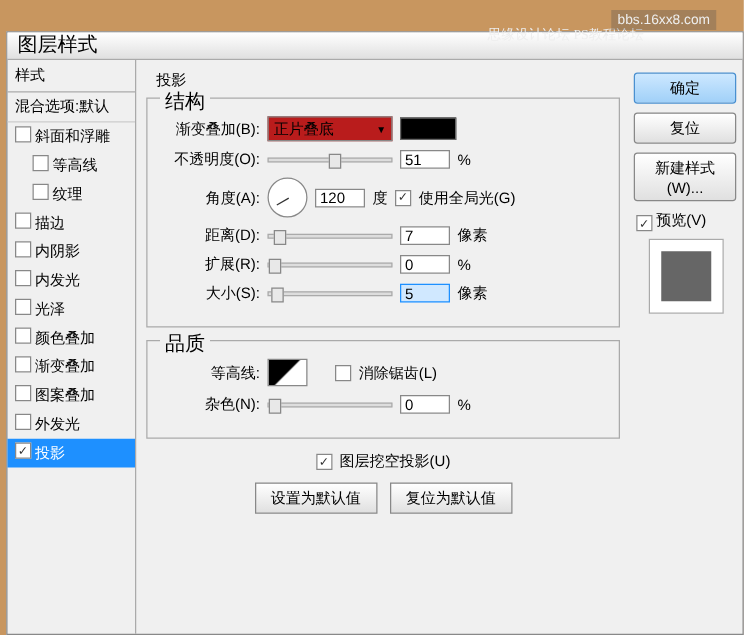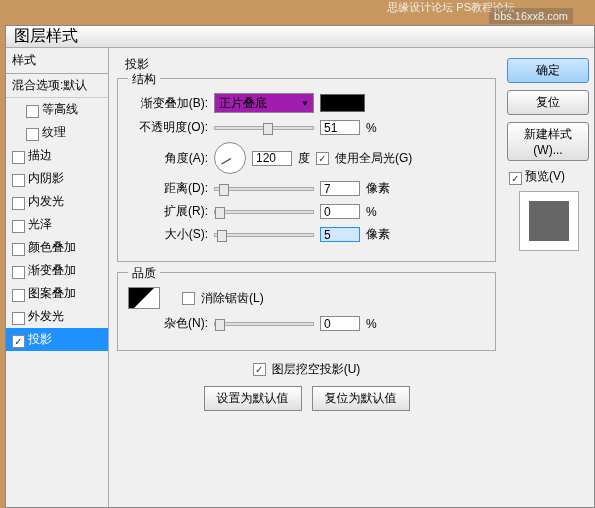--- a/index.html
+++ b/index.html
@@ -1,39 +1,39 @@
 <!DOCTYPE html>
 <html><head>
   <meta charset="utf-8">
   <style>
     * { box-sizing: border-box; margin: 0; padding: 0; }
     body { font-family: "Microsoft YaHei", SimSun, sans-serif; font-size: 12px; background: #c8965f; width: 595px; height: 508px; overflow: hidden; }
     .watermark { position: absolute; top: 8px; right: 22px; color: #eee; font-size: 11px; z-index: 100; background: rgba(80,80,80,0.3); padding: 2px 5px; }
-    .watermark2 { position: absolute; top: 0; right: 80px; color: #eee; font-size: 11px; z-index: 100; }
+    .watermark2 { position: absolute; top: 20px; right: 80px; color: #eee; font-size: 11px; z-index: 100; font-family: Liberation Serif, serif; }
     .dialog { position: absolute; top: 25px; left: 5px; right: 0; bottom: 0; background: #f0f0f0; border: 1px solid #888; }
     .titlebar { height: 22px; background: linear-gradient(#fff, #e0e0e0); border-bottom: 1px solid #aaa; display: flex; align-items: center; padding: 0 8px; }
     .titlebar-text { font-size: 16px; }
     .content { display: flex; height: calc(100% - 22px); }
     .left-panel { width: 103px; border-right: 1px solid #aaa; padding: 0; }
     .left-header { border-bottom: 1px solid #aaa; padding: 4px 6px; font-size: 12px; }
     .style-list { }
-    .style-item { display: flex; align-items: flex-end; padding: 3px 6px; gap: 3px; cursor: default; }
+    .style-item { display: flex; align-items: flex-start; padding: 3px 6px; gap: 3px; cursor: default; }
     .style-item.header-row { border-bottom: 1px solid #ccc; padding: 3px 6px; }
     .style-item.selected { background: #1e90ff; color: #fff; }
     .style-item.indent { padding-left: 20px; }
     .chk { width: 13px; height: 13px; border: 1px solid #888; background: #fff; display: inline-flex; align-items: center; justify-content: center; font-size: 10px; }
     .chk.checked::after { content: "✓"; color: #333; }
     .style-item.selected .chk.checked::after { color: #333; }
     .center-panel { flex: 1; padding: 8px; }
     .panel-title { margin-bottom: 5px; padding-left: 8px; }
     .fieldset { border: 1px solid #aaa; padding: 8px 10px 12px; margin-bottom: 10px; position: relative; }
-    .legend { position: absolute; top: -8px; left: 10px; background: #f0f0f0; padding: 0 4px; font-size: 12px; }
+    .legend { position: absolute; top: -8px; left: 10px; background: #f0f0f0; padding: 0 4px; font-size: 16px; }
     .row { display: flex; align-items: center; margin: 6px 0; gap: 6px; }
     .row-label { text-align: right; width: 80px; }
-    .select { border: 1px solid #888; background: #a21caf; padding: 1px 4px; min-width: 100px; display: inline-flex; align-items: center; justify-content: space-between; height: 20px; }
+    .select { border: 1px solid #888; background: #b91c1c; padding: 1px 4px; min-width: 100px; display: inline-flex; align-items: center; justify-content: space-between; height: 20px; }
     .select-arrow { font-size: 8px; }
     .color-swatch { width: 45px; height: 18px; background: #000; border: 1px solid #666; display: inline-block; }
     .slider-track { height: 4px; background: #ddd; border: 1px solid #aaa; width: 100px; position: relative; display: inline-block; }
     .slider-thumb { position: absolute; top: -4px; width: 10px; height: 12px; background: #e8e8e8; border: 1px solid #888; }
     .num-input { width: 40px; height: 15px; border: 1px solid #888; background: #fff; padding: 0 3px; font-size: 12px; }
     .num-input.active { border: 1px solid #1e90ff; background: #d0e8ff; }
     .unit { font-size: 12px; }
     .angle-dial { width: 32px; height: 32px; border: 1px solid #888; border-radius: 50%; background: #fff; position: relative; display: inline-block; }
     .angle-dial::after { content: ""; position: absolute; top: 15px; left: 5px; width: 11px; height: 1px; background: #333; transform: rotate(-30deg); transform-origin: right center; }
     .contour-swatch { width: 32px; height: 22px; border: 1px solid #888; background: linear-gradient(135deg, #000 0%, #000 48%, #fff 52%, #fff 100%); display: inline-block; }
@@ -58,20 +58,24 @@
   </div>
   <div class="content">
 
     <div class="left-panel">
       <div class="left-header">样式</div>
       <div class="style-list">
         <div class="style-item header-row">
           <span>混合选项:默认</span>
         </div>
         <div id="style-items">
+            <div class="style-item">
+              <span class="chk"></span>
+              <span>斜面和浮雕</span>
+            </div>
             <div class="style-item indent">
               <span class="chk"></span>
               <span>等高线</span>
             </div>
             <div class="style-item indent">
               <span class="chk"></span>
               <span>纹理</span>
             </div>
             <div class="style-item">
               <span class="chk"></span>
@@ -164,20 +168,21 @@
               <span class="slider-thumb" style="left:2px"></span>
             </span>
           <input class="num-input active" value="5" style="">
           <span class="unit">像素</span>
         </div>
       </div>
 
       <div class="fieldset">
         <div class="legend">品质</div>
         <div class="row">
+          <span class="row-label">等高线:</span>
           <span class="contour-swatch"></span>
           <span style="width:10px"></span>
           <span class="chk"></span>
           <span>消除锯齿(L)</span>
         </div>
         <div class="row">
           <span class="row-label">杂色(N):</span>
           <span class="slider-track">
               <span class="slider-thumb" style="left:0"></span>
             </span>

